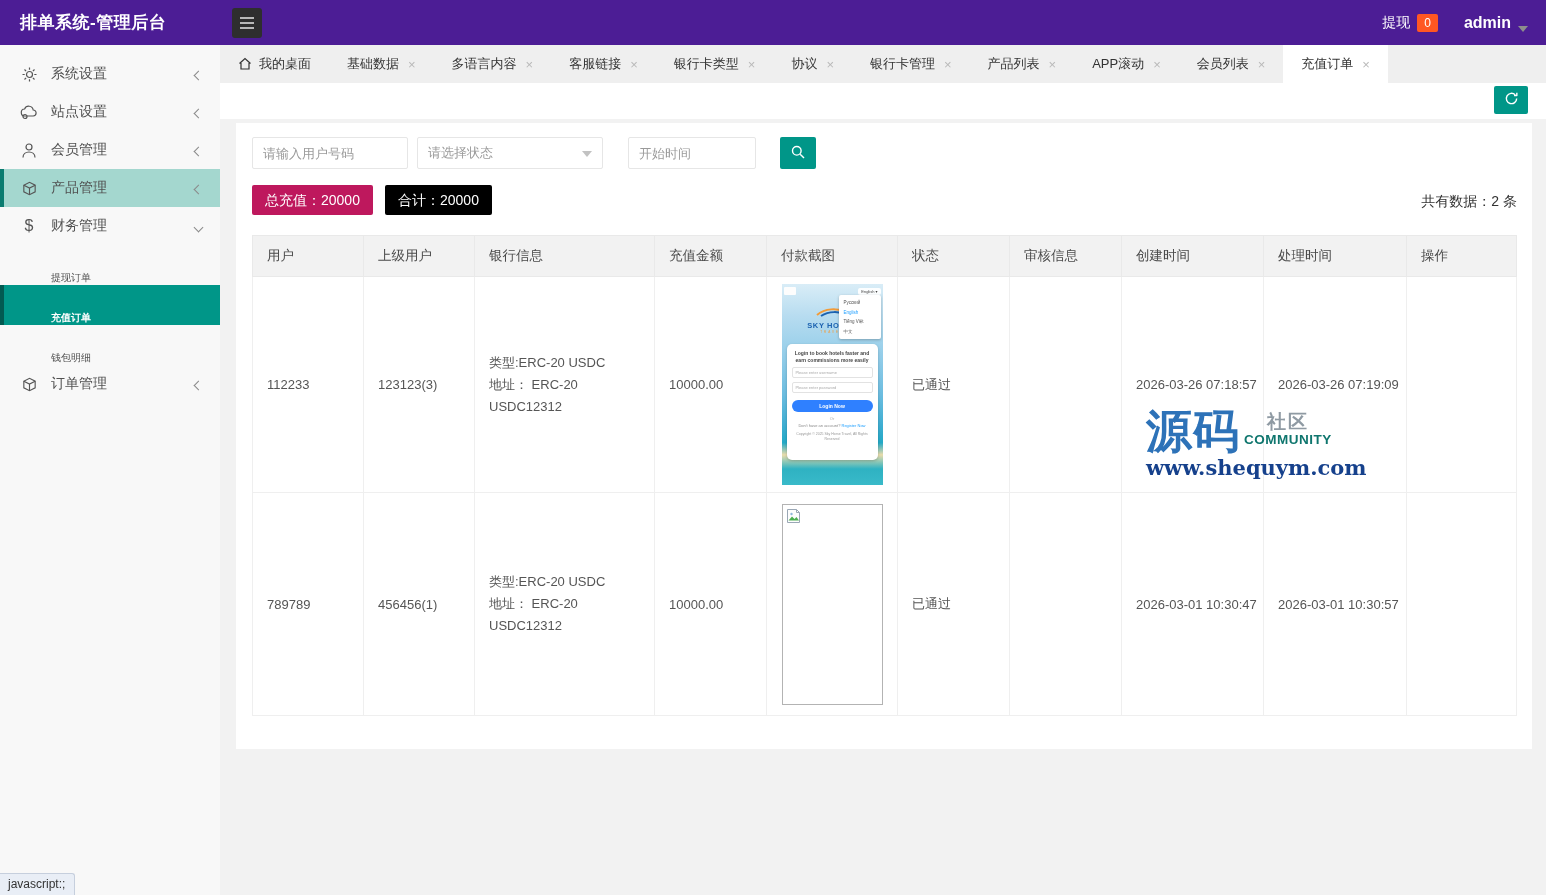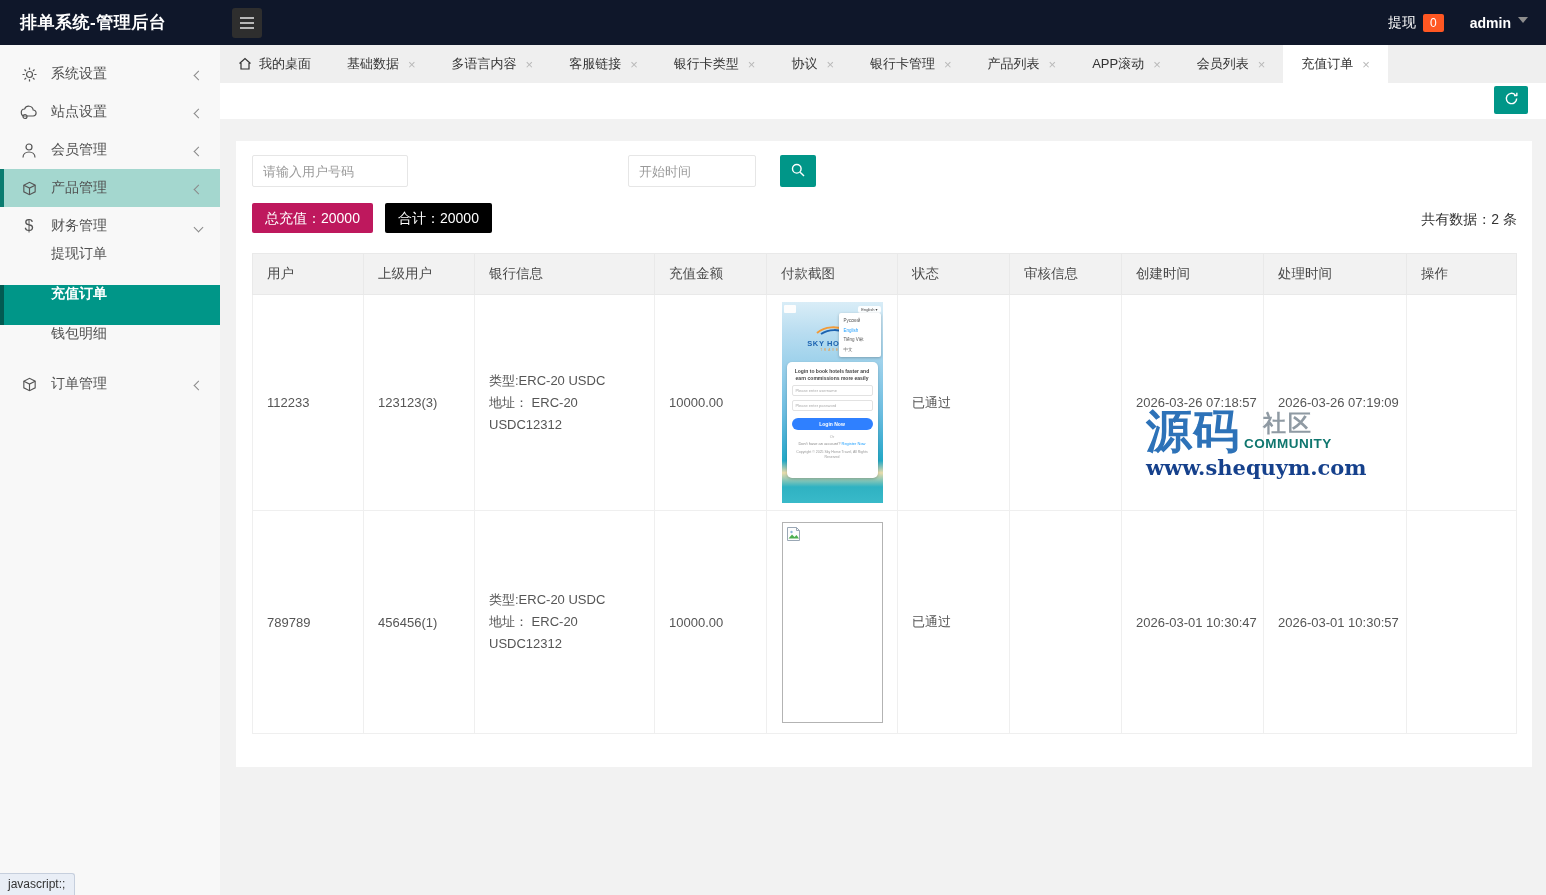--- a/index.html
+++ b/index.html
@@ -1,57 +1,57 @@
 <!DOCTYPE html>
 <html><head>
 <meta charset="utf-8">
 <style>
   * { box-sizing: border-box; margin: 0; padding: 0; }
   body { margin: 0; font-family: "Liberation Sans", sans-serif; background: #cfcfcf; }
   .app { position: relative; width: 1546px; height: 895px; background: #f2f2f2; overflow: hidden; }
 
   
-  .header { position: absolute; left: 0; top: 0; width: 100%; height: 45px; background: #0f172a; color: #fff; z-index: 6; }
+  .header { position: absolute; left: 0; top: 0; width: 100%; height: 45px; background: #4c1d95; color: #fff; z-index: 6; }
   .brand { position: absolute; left: 20px; top: 0; line-height: 45px; font-size: 17px; font-weight: bold; letter-spacing: .5px; }
   .hamburger { position: absolute; left: 232px; top: 8px; width: 30px; height: 30px; background: #2e2e2e; border: none; border-radius: 3px; cursor: pointer; display: flex; align-items: center; justify-content: center; }
   .hamburger svg { display: block; }
   .header-right { position: absolute; right: 18px; top: 0; height: 45px; display: flex; align-items: center; gap: 26px; }
   .withdraw-link { display: flex; align-items: center; font-size: 14px; color: #fff; cursor: pointer; }
   .withdraw-badge { margin-left: 7px; background: #ff5722; color: #fff; font-size: 12px; padding: 2px 7px; border-radius: 2px; }
-  .admin-dd { display: flex; align-items: flex-start; font-size: 14px; font-weight: bold; cursor: pointer; }
+  .admin-dd { display: flex; align-items: flex-end; font-size: 16px; font-weight: bold; cursor: pointer; }
   .caret-down { width: 0; height: 0; border-left: 5px solid transparent; border-right: 5px solid transparent; border-top: 6px solid #8d8d8d; margin-left: 7px; margin-top: 2px; }
 
   
   .sidebar { position: absolute; left: 0; top: 45px; bottom: 0; width: 220px; background: #f8f8f8; z-index: 5; padding-top: 10px; }
   .menu-item { position: relative; height: 38px; display: flex; align-items: center; padding: 0 18px 0 20px; font-size: 14px; color: #515151; cursor: pointer; }
   .menu-item .mi-icon { width: 18px; height: 18px; margin-right: 13px; display: inline-flex; align-items: center; justify-content: center; color: #555; }
   .menu-item .mi-icon.dollar { font-size: 16px; font-weight: normal; }
   .mi-arrow { margin-left: auto; }
   .chev { width: 7px; height: 7px; border-left: 1.4px solid #8a8a8a; border-bottom: 1.4px solid #8a8a8a; display: inline-block; }
   .chev.left { transform: rotate(45deg); }
   .chev.down { transform: rotate(-45deg); margin-top: -3px; }
   .menu-item.highlight { background: #a4d7cf; }
   .menu-item.highlight::before { content: ""; position: absolute; left: 0; top: 0; bottom: 0; width: 4px; background: #0a7c70; }
-  .sub-item { position: relative; height: 40px; display: flex; align-items: flex-start; padding-left: 51px; font-size: 14px; color: #515151; cursor: pointer; }
+  .sub-item { position: relative; height: 40px; display: flex; align-items: flex-end; padding-left: 51px; font-size: 10px; color: #515151; cursor: pointer; }
   .sub-item.active { background: #009688; color: #fff; font-weight: bold; }
   .sub-item.active::before { content: ""; position: absolute; left: 0; top: 0; bottom: 0; width: 4px; background: #025a51; }
 
   
   .tabbar { position: absolute; left: 220px; top: 45px; right: 0; height: 38px; background: #efefef; display: flex; align-items: stretch; z-index: 4; }
   .tab { display: flex; align-items: center; padding: 0 18px; font-size: 13px; color: #333; cursor: pointer; white-space: nowrap; }
   .tab .tab-close { margin-left: 9px; color: #b9b9b9; font-size: 13px; line-height: 1; }
   .tab.active { background: #fff; }
   .tab .home-ic { margin-right: 7px; display: inline-flex; }
 
   
   .toolstrip { position: absolute; left: 220px; top: 83px; right: 0; height: 36px; background: #fff; z-index: 3; }
   .refresh-btn { position: absolute; right: 18px; top: 3px; width: 34px; height: 28px; background: #009688; border: none; border-radius: 2px; cursor: pointer; display: flex; align-items: center; justify-content: center; }
 
   
-  .panel { position: absolute; left: 236px; top: 141px; width: 1296px; height: 626px; background: #fff; z-index: 2; }
+  .panel { position: absolute; left: 236px; top: 123px; width: 1296px; height: 626px; background: #fff; z-index: 2; }
   .filter-input { position: absolute; top: 14px; height: 32px; border: 1px solid #e6e6e6; border-radius: 2px; font-size: 13px; padding: 0 10px; color: #333; outline: none; font-family: "Liberation Sans", sans-serif; }
   .filter-input::placeholder { color: #9a9a9a; }
   #f-user { left: 16px; width: 156px; }
   #f-time { left: 392px; width: 128px; }
   .filter-select { position: absolute; left: 181px; top: 14px; width: 186px; height: 32px; border: 1px solid #e6e6e6; border-radius: 2px; font-size: 13px; color: #9a9a9a; line-height: 30px; padding: 0 10px; cursor: pointer; }
   .select-caret { position: absolute; right: 10px; top: 13px; width: 0; height: 0; border-left: 5px solid transparent; border-right: 5px solid transparent; border-top: 6px solid #c2c2c2; }
   .search-btn { position: absolute; left: 544px; top: 14px; width: 36px; height: 32px; background: #009688; border: none; border-radius: 2px; cursor: pointer; display: flex; align-items: center; justify-content: center; }
   .badge-pill { position: absolute; top: 62px; height: 30px; line-height: 30px; padding: 0 13px; border-radius: 2px; color: #fff; font-size: 14px; }
   .badge-blue { left: 16px; background: #be185d; }
   .badge-orange { left: 129px; background: #000000; margin-left: 20px; }
@@ -89,21 +89,21 @@
 
   
   .broken { position: relative; display: inline-block; width: 101px; height: 201px; background: #fff; border: 1px solid #b3b3b3; vertical-align: middle; }
   .broken-ic { position: absolute; left: 3px; top: 3px; }
 
   
   .wm { position: absolute; left: 1146px; top: 408px; width: 240px; z-index: 4; pointer-events: none; line-height: 1; }
   .wm-row { display: flex; align-items: flex-start; text-align: center; }
   .wm-cn { font-size: 46px; font-weight: bold; color: #2d72b8; letter-spacing: 1px; }
   .wm-right { margin-left: 4px; padding-top: 4px; }
-  .wm-shequ { display: block; font-size: 23px; font-weight: bold; color: #8f9aa3; letter-spacing: 2px; }
+  .wm-shequ { display: block; font-size: 19px; font-weight: bold; color: #8f9aa3; letter-spacing: 2px; }
   .wm-community { display: block; font-size: 13.5px; font-weight: bold; color: #0f766e; margin-top: 2px; letter-spacing: .5px; }
   .wm-url { font-family: "DejaVu Serif", serif; font-size: 21px; font-weight: bold; color: #16418c; margin-top: 3px; }
 
   
   .status-tip { position: absolute; left: 0; bottom: 0; background: #e9eef6; border: 1px solid #c6cfdd; border-left: none; border-bottom: none; border-top-right-radius: 3px; padding: 3px 9px 4px 8px; font-size: 12px; color: #333; z-index: 7; }
 </style>
 </head>
 <body>
 
 <div class="app">
@@ -257,20 +257,24 @@
         <svg width="15" height="15" viewBox="0 0 16 16" fill="none" stroke="#fff" stroke-width="1.5">
             <path d="M13.5 8a5.5 5.5 0 1 1-1.6-3.9"></path>
             <path d="M13.7 1.8v3h-3" stroke-linejoin="round"></path>
           </svg>
       </span>
     </button>
   </div>
 
   <div class="panel">
     <input id="f-user" class="filter-input" placeholder="请输入用户号码" style="">
+    <div class="filter-select">
+      <span>请选择状态</span>
+      <span class="select-caret"></span>
+    </div>
     <input id="f-time" class="filter-input" placeholder="开始时间" style="">
     <button class="search-btn">
       <span>
         <svg width="16" height="16" viewBox="0 0 16 16" fill="none" stroke="#fff" stroke-width="1.4">
             <circle cx="6.8" cy="6.8" r="4.3"></circle>
             <line x1="10.2" y1="10.2" x2="14" y2="14"></line>
           </svg>
       </span>
     </button>
 

